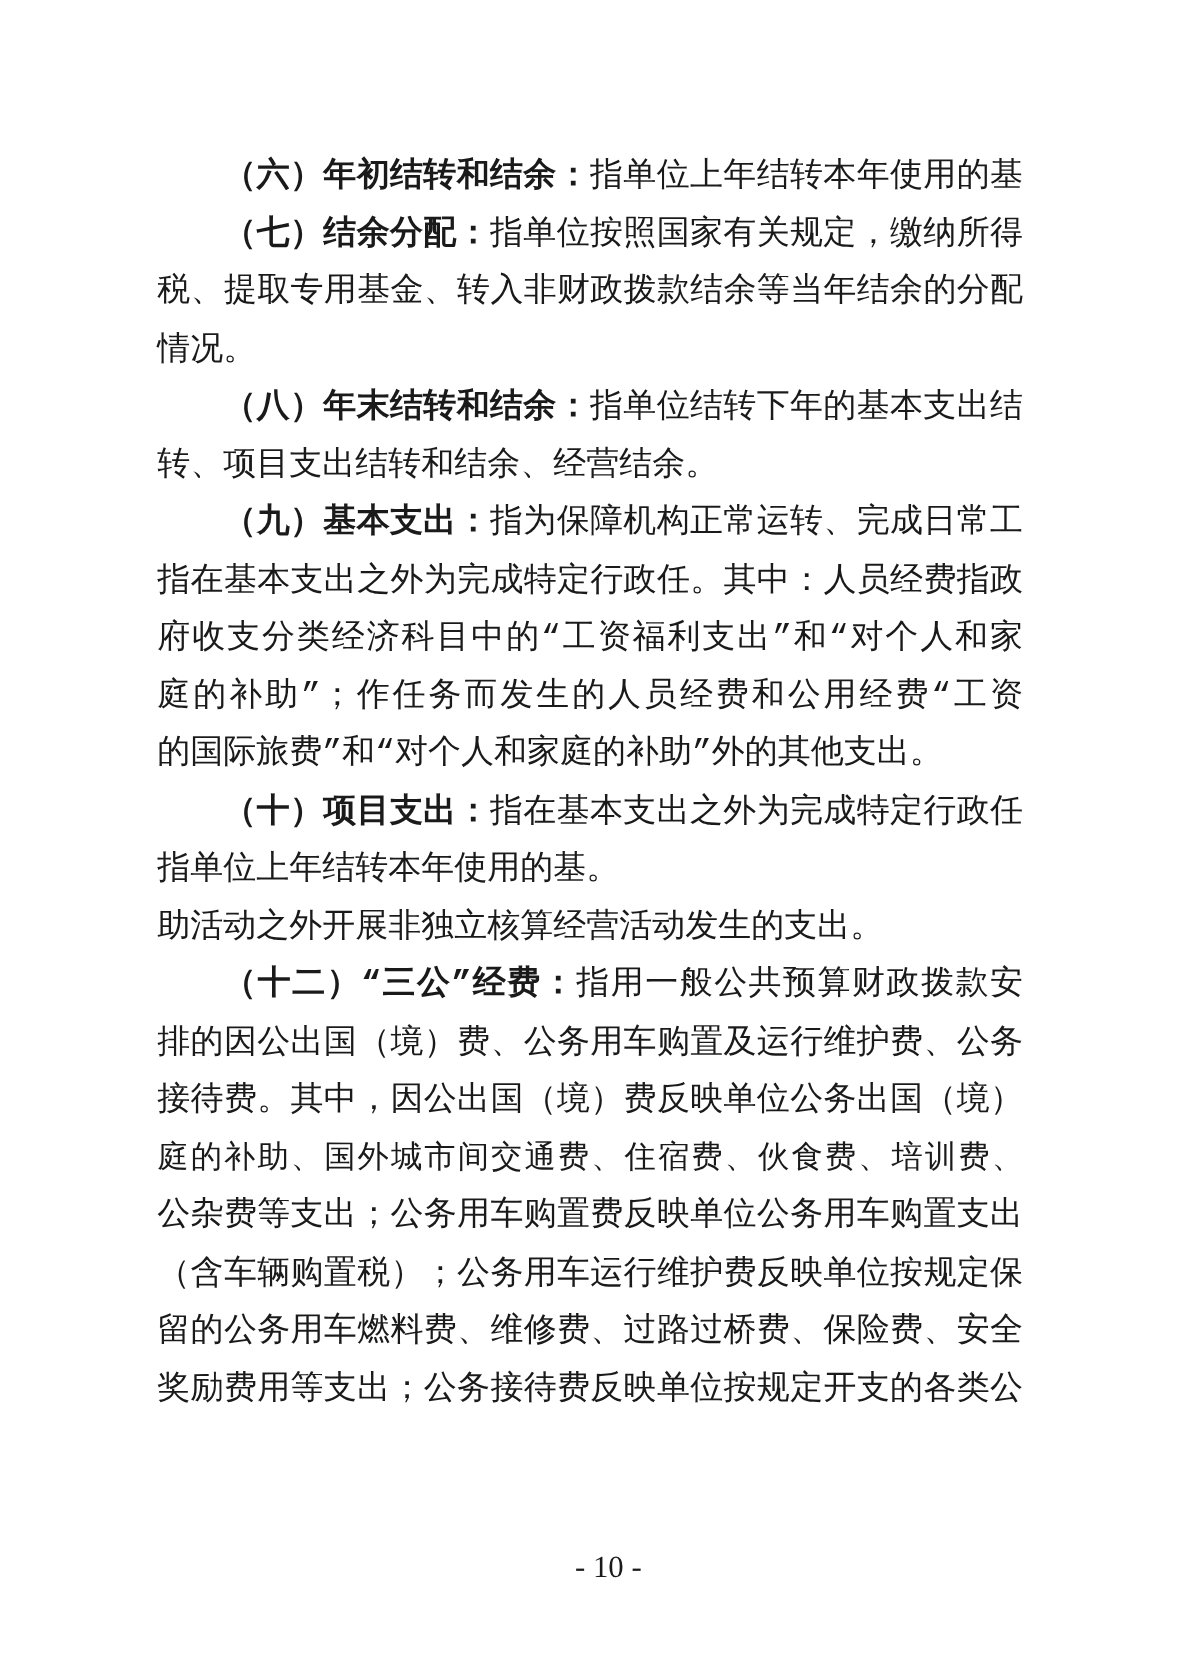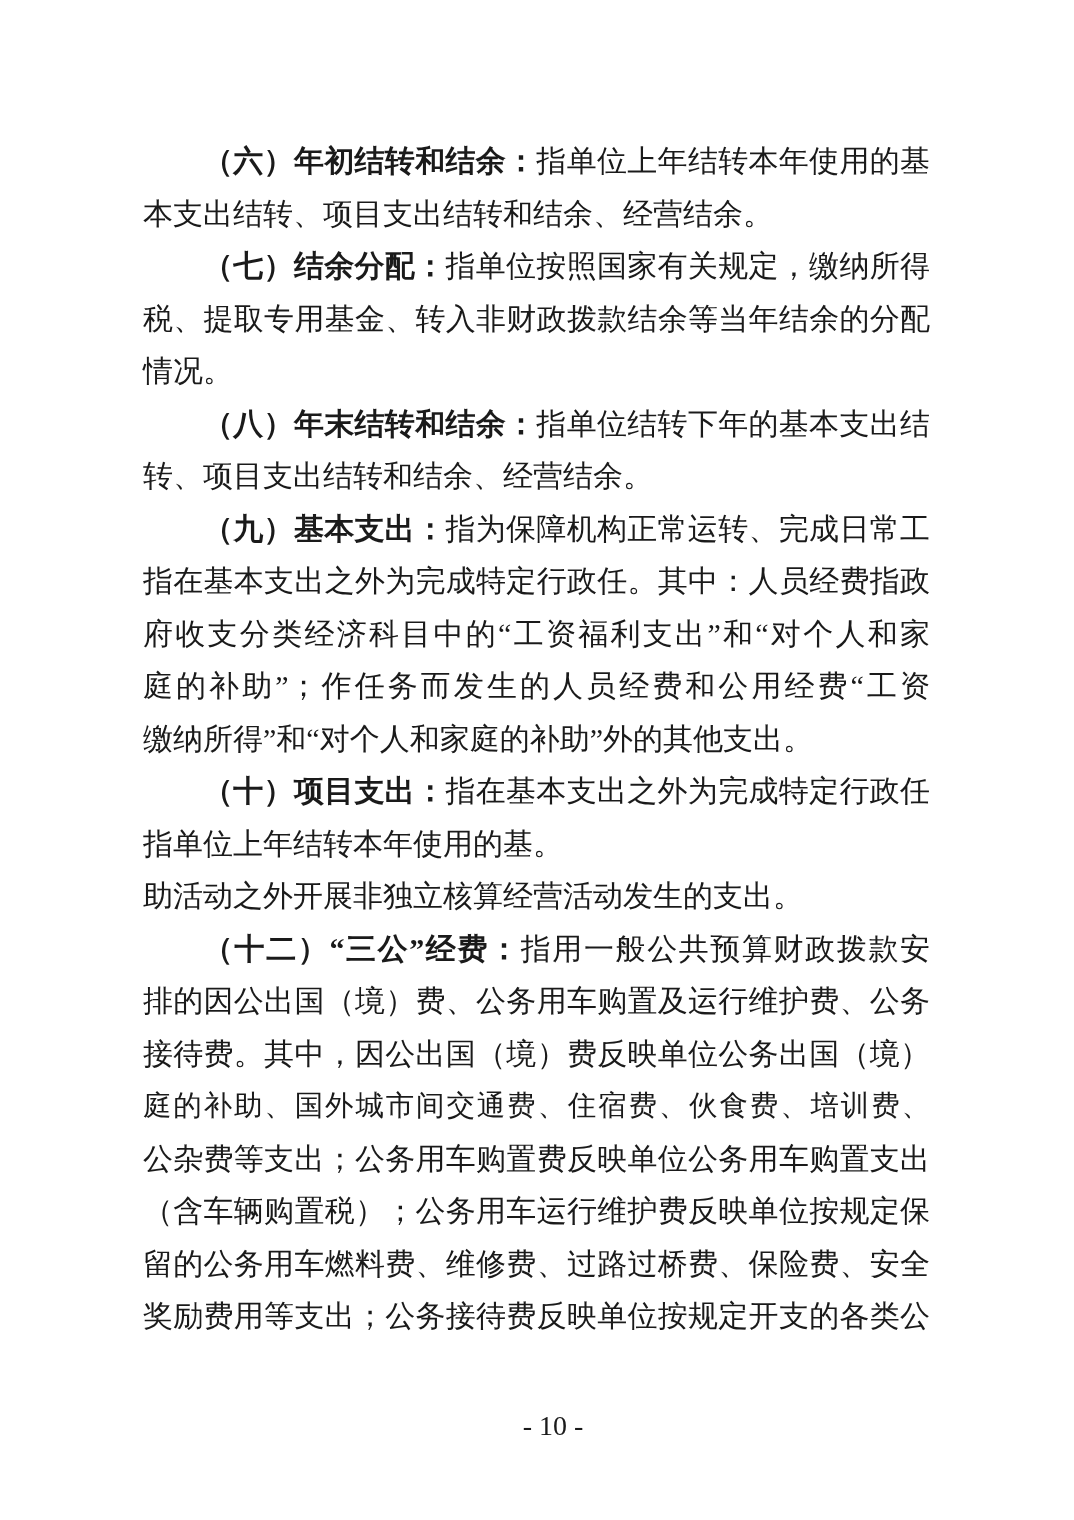--- a/index.html
+++ b/index.html
@@ -25,20 +25,21 @@
     width: 787px;
   }
   .tline {
     font-size: 30px;
     line-height: 52.5px;
     height: 52.5px;
     text-align: justify;
     text-align-last: justify;
     letter-spacing: 0px;
     overflow: visible;
+    font-family: Liberation Mono, monospace;
   }
   .tline.first { text-indent: 2em; }
   .tline.end   { text-align-last: auto; }
   .tline.tight { font-size: 28.5px; }
   .lead { font-weight: 700; }
   .footer {
     position: absolute;
     left: 0;
     top: 1410px;
     width: 100%;
@@ -48,31 +49,30 @@
     color: #1a1a1a;
     padding-left: 32px;
   }
 </style>
 </head>
 <body>
 
 <div class="page">
   <div class="content">
       <div class="tline first"><b class="lead">（六）年初结转和结余：</b>指单位上年结转本年使用的基</div>
-      <div class="tline end">本支出结转、项目支出结转和结余、经营结余。</div>
       <div class="tline first"><b class="lead">（七）结余分配：</b>指单位按照国家有关规定，缴纳所得</div>
       <div class="tline">税、提取专用基金、转入非财政拨款结余等当年结余的分配</div>
       <div class="tline end">情况。</div>
       <div class="tline first"><b class="lead">（八）年末结转和结余：</b>指单位结转下年的基本支出结</div>
       <div class="tline end">转、项目支出结转和结余、经营结余。</div>
       <div class="tline first"><b class="lead">（九）基本支出：</b>指为保障机构正常运转、完成日常工</div>
       <div class="tline">指在基本支出之外为完成特定行政任。其中：人员经费指政</div>
       <div class="tline">府收支分类经济科目中的“工资福利支出”和“对个人和家</div>
       <div class="tline">庭的补助”；作任务而发生的人员经费和公用经费“工资</div>
-      <div class="tline end">缴纳所得”和“对个人和家庭的补助”外的其他支出。</div>
+      <div class="tline end">的国际旅费”和“对个人和家庭的补助”外的其他支出。</div>
       <div class="tline first"><b class="lead">（十）项目支出：</b>指在基本支出之外为完成特定行政任</div>
       <div class="tline end">指单位上年结转本年使用的基。</div>
       <div class="tline end">助活动之外开展非独立核算经营活动发生的支出。</div>
       <div class="tline first"><b class="lead">（十二）“三公”经费：</b>指用一般公共预算财政拨款安</div>
       <div class="tline">排的因公出国（境）费、公务用车购置及运行维护费、公务</div>
       <div class="tline">接待费。其中，因公出国（境）费反映单位公务出国（境）</div>
       <div class="tline tight">庭的补助、国外城市间交通费、住宿费、伙食费、培训费、</div>
       <div class="tline">公杂费等支出；公务用车购置费反映单位公务用车购置支出</div>
       <div class="tline">（含车辆购置税）；公务用车运行维护费反映单位按规定保</div>
       <div class="tline">留的公务用车燃料费、维修费、过路过桥费、保险费、安全</div>

